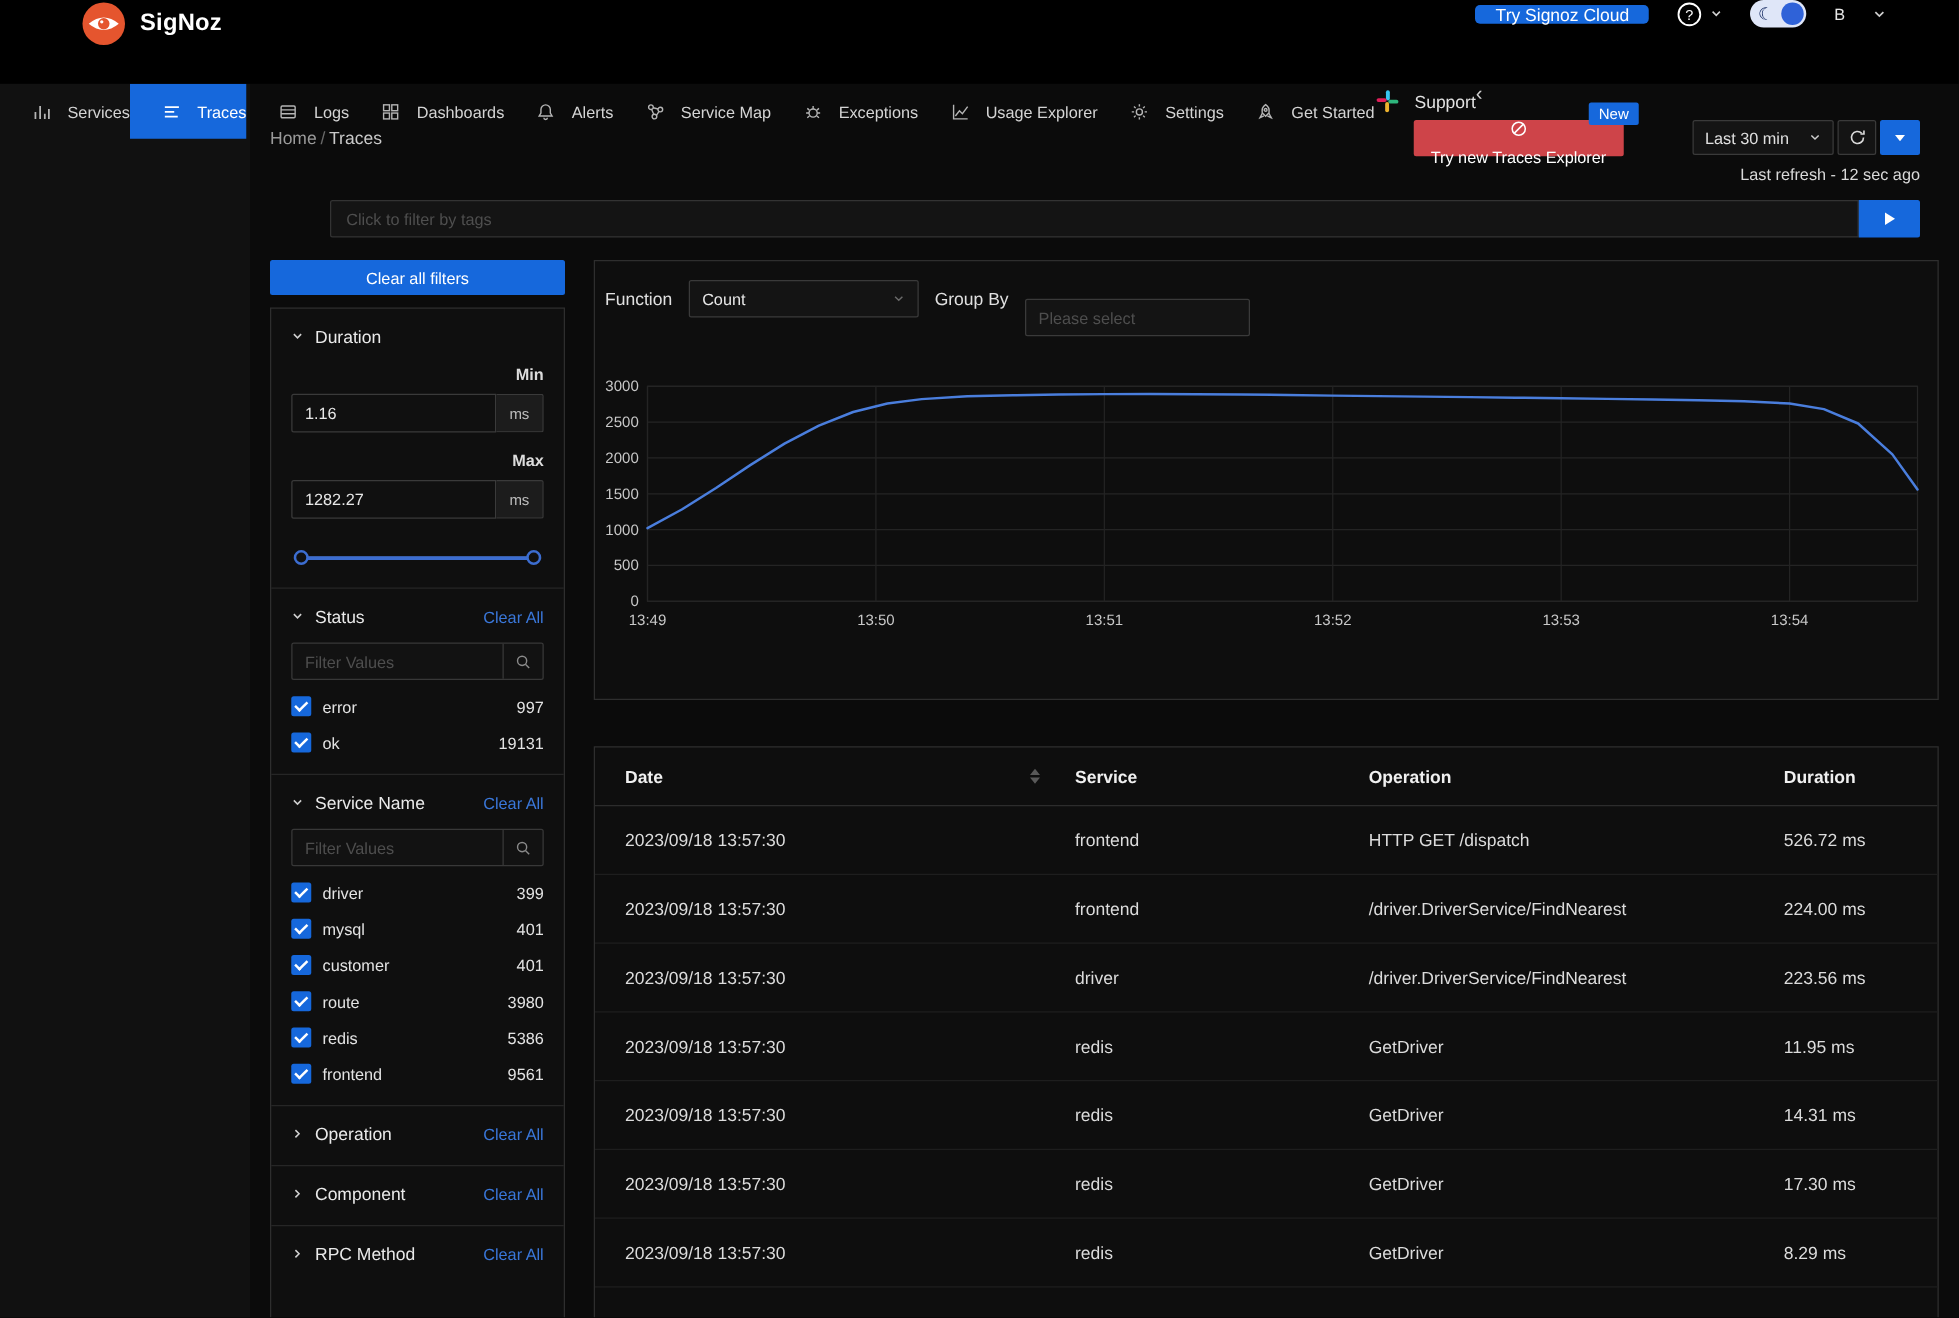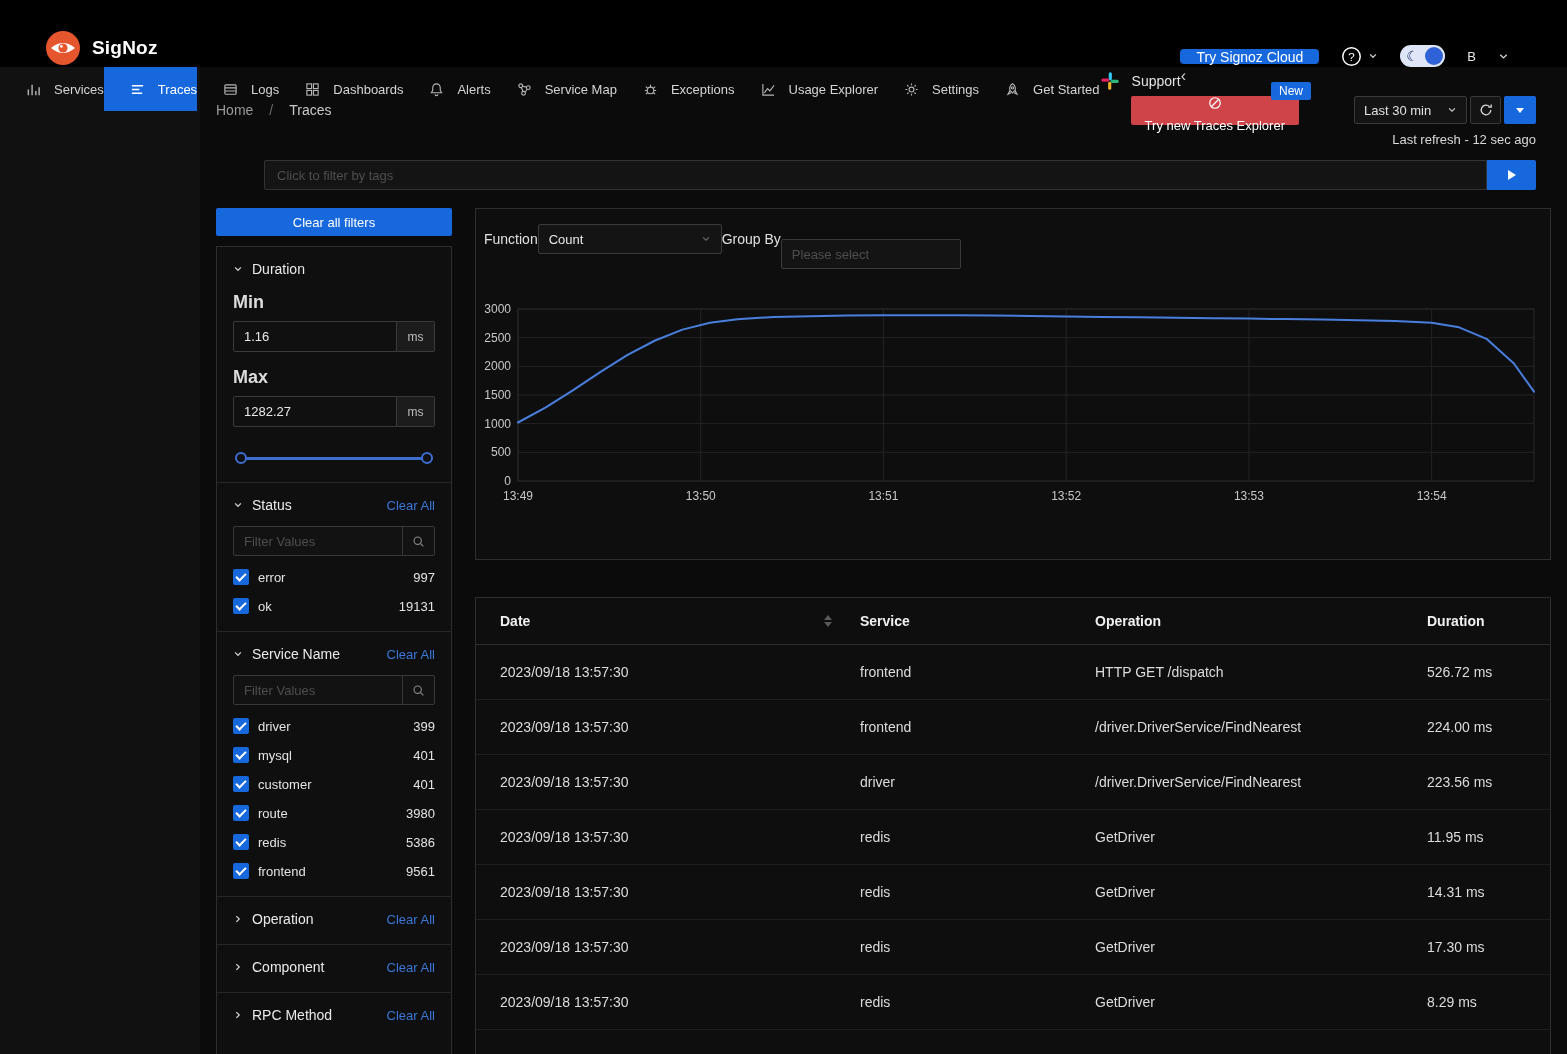--- a/index.html
+++ b/index.html
@@ -6,21 +6,21 @@
   html,body { width:1567px; height:1054px; }
   body {
     background:#0b0b0b; color:#e8e8e8; overflow:hidden; position:relative;
     font-family:"Liberation Sans", sans-serif; font-size:13px;
   }
   svg { display:block; }
 
   
   .topbar {
     position:absolute; top:0; left:0; width:1567px; height:67px; background:#000;
-    display:flex; align-items:flex-end; justify-content:space-between; padding:0 58px 0 44px;
+    display:flex; align-items:flex-start; justify-content:space-between; padding:0 58px 0 64px;
     z-index:5;
   }
   .brand { display:flex; align-items:center; gap:10px; cursor:pointer; }
   .brand-name { font-size:19px; font-weight:bold; color:#fff; letter-spacing:.2px; }
   .topbar-right { display:flex; align-items:center; gap:22px; }
   .btn-primary {
     background:#1668dc; color:#fff; border:none; border-radius:4px; cursor:pointer;
     font-family:inherit; font-size:14px;
   }
   .try-cloud { height:15px; padding:0 16px; }
@@ -44,21 +44,21 @@
   .nav-item.active { background:#1668dc; color:#fff; }
   .nav-item.active .nav-icon { color:#fff; }
   .sidebar-banner { width:135px; height:44px; background:#000; margin:auto auto 18px; border-radius:2px; cursor:pointer; }
   .support-row { display:flex; align-items:center; justify-content:center; gap:12px; height:28px; margin-bottom:38px; color:#e3e3e3; font-size:14px; cursor:pointer; flex:none; }
   .collapse-row { text-align:center; color:#cfcfcf; font-size:16px; margin-bottom:12px; cursor:pointer; flex:none; }
 
   
   .main { position:absolute; left:200px; top:67px; right:0; bottom:0; background:#0b0b0b; padding:28px 16px 0; overflow:hidden; }
 
   .crumb-row { display:flex; justify-content:space-between; align-items:center; height:30px; margin-right:15px; }
-  .breadcrumb { display:flex; align-items:flex-end; gap:16px; font-size:14px; }
+  .breadcrumb { display:flex; align-items:flex-end; gap:3px; font-size:14px; }
   .bc-home { color:#9a9a9a; cursor:pointer; }
   .bc-sep { color:#6a6a6a; }
   .bc-current { color:#c9c9c9; cursor:pointer; }
 
   .toolbar-right { display:flex; align-items:center; gap:3px; }
   .explorer-wrap { position:relative; margin-right:52px; }
   .btn-danger {
     background:#ce4449; color:#fff; border:none; border-radius:2px; height:29px;
     display:flex; align-items:center; gap:8px; padding:0 14px; cursor:pointer; font-family:inherit; font-size:13px;flex-direction:column;
   }
@@ -91,21 +91,21 @@
 
   
   .filter-col { width:236px; flex:none; }
   .clear-filters { width:100%; height:28px; margin-bottom:10px; font-size:13px; border-radius:2px; }
   .filter-panel { border:1px solid #2e2e2e; background:#0f0f0f; padding:14px 16px 20px; min-height:900px; }
   .fsec-head { display:flex; align-items:center; gap:9px; cursor:pointer; }
   .fsec-title { font-size:14px; color:#eaeaea; }
   .chev { color:#cfcfcf; display:flex; }
   .clear-link { margin-left:auto; color:#3a77d9; font-size:13px; cursor:pointer; }
   .divider { border-top:1px solid #262626; margin:17px -16px 14px; }
-  .dur-label { font-size:18px; font-weight:bold; color:#dcdcdc; margin-top:15px; }
+  .dur-label { font-size:13px; font-weight:bold; color:#dcdcdc; margin-top:15px;text-align:right; }
   .dur-group { display:flex; margin-top:8px; height:31px; }
   .dur-group input {
     flex:1; min-width:0; background:#101010; border:1px solid #3a3a3a; border-radius:2px 0 0 2px;
     color:#e8e8e8; padding:0 10px; font-size:13px; outline:none; font-family:inherit;
   }
   .dur-addon { width:38px; border:1px solid #3a3a3a; border-left:none; border-radius:0 2px 2px 0; background:#1c1c1c; color:#bdbdbd; font-size:12px; display:flex; align-items:center; justify-content:center; }
   .slider { position:relative; height:14px; margin:24px 2px 2px; cursor:pointer; }
   .rail { position:absolute; top:6px; left:0; right:0; height:3px; background:#3f3f3f; border-radius:2px; }
   .strack { position:absolute; top:6px; left:6px; right:6px; height:3px; background:#3c6dd0; }
   .handle { position:absolute; top:1px; width:12px; height:12px; border-radius:50%; background:#101010; border:2px solid #3c6dd0; }
@@ -115,21 +115,21 @@
   .vfilter input::placeholder { color:#4e4e4e; }
   .vfilter .sbtn { width:32px; border-left:1px solid #383838; display:flex; align-items:center; justify-content:center; color:#8a8a8a; cursor:pointer; }
   .fitem { display:flex; align-items:center; gap:9px; margin-top:13px; font-size:13px; color:#e3e3e3; cursor:pointer; }
   .fitem .count { margin-left:auto; }
   .cb { width:16px; height:16px; background:#1668dc; border-radius:2px; position:relative; flex:none; }
   .cb::after { content:""; position:absolute; left:5px; top:2px; width:4px; height:8px; border:solid #fff; border-width:0 2px 2px 0; transform:rotate(45deg); }
 
   
   .right-col { flex:1; display:flex; flex-direction:column; min-width:0; }
   .chart-panel { border:1px solid #2e2e2e; background:#0e0e0e; height:352px; padding:8px; }
-  .chart-controls { display:flex; align-items:center; gap:0; height:40px; padding-top:4px; }
+  .chart-controls { display:flex; align-items:center; gap:13px; height:40px; padding-top:4px; }
   .ctl-label { font-size:14px; color:#e0e0e0; }
   .count-select { width:184px; height:30px; border:1px solid #3a3a3a; border-radius:2px; background:#141414; display:flex; align-items:center; justify-content:space-between; padding:0 10px; color:#e8e8e8; cursor:pointer; }
   .groupby-input { width:180px; height:30px; border:1px solid #3a3a3a; border-radius:2px; background:#141414; color:#e8e8e8; padding:0 10px; font-size:13px; outline:none; font-family:inherit;margin-top:30px; }
   .groupby-input::placeholder { color:#4e4e4e; }
   .chart-svg { width:100%; height:292px; margin-top:2px; }
 
   .table-panel { border:1px solid #2e2e2e; background:#0e0e0e; margin-top:37px; height:480px; overflow:hidden; }
   .thead, .tr { display:grid; grid-template-columns:360px 235px 332px 1fr; padding:0 24px; align-items:center; }
   .thead { height:47px; border-bottom:1px solid #2c2c2c; font-size:14px; font-weight:bold; color:#f0f0f0; }
   .th-date { position:relative; }

